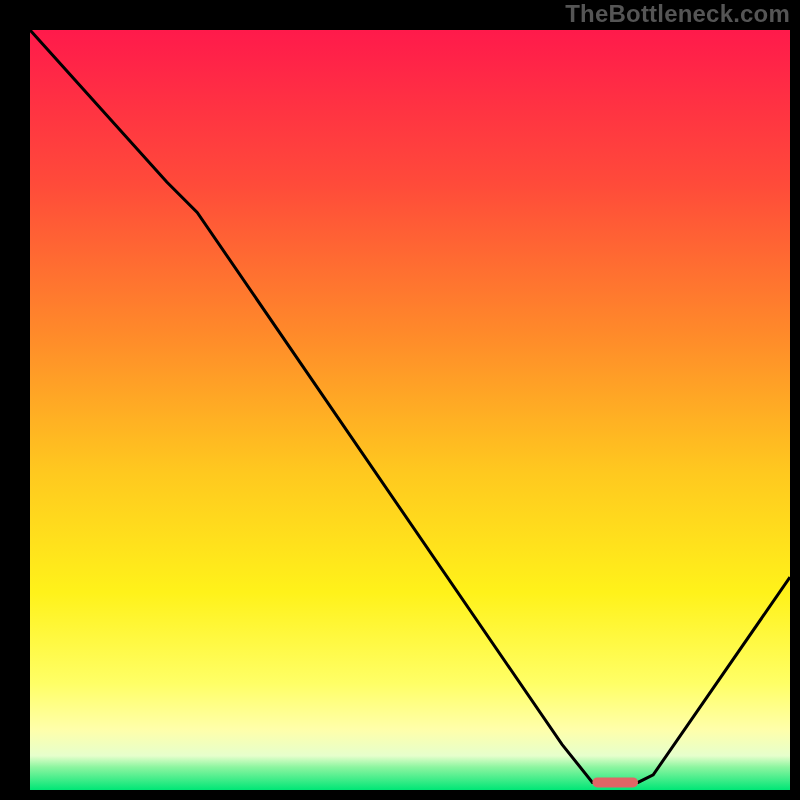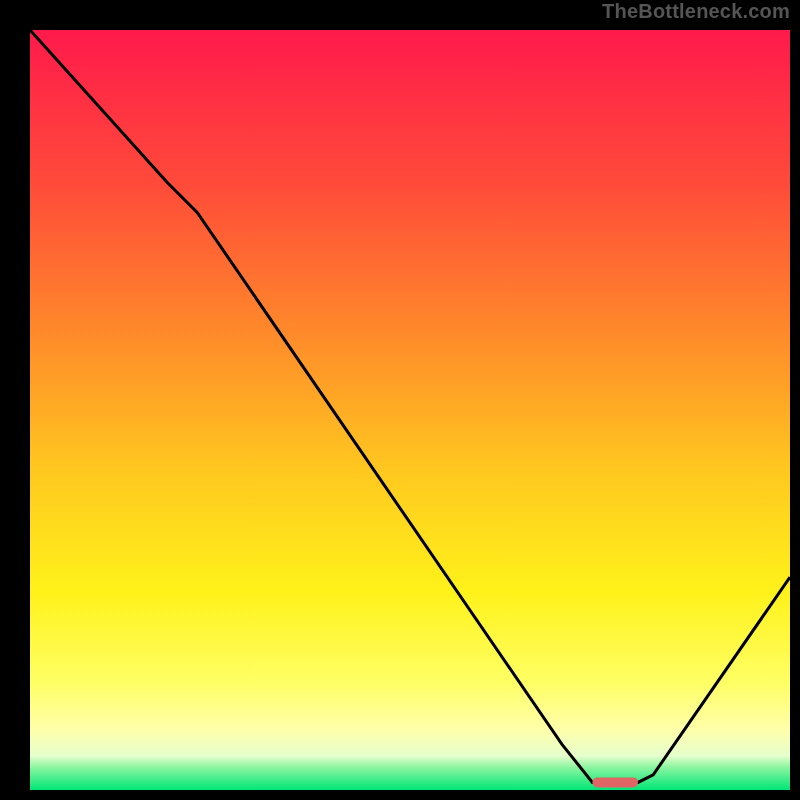--- a/index.html
+++ b/index.html
@@ -15,21 +15,21 @@
     position: relative;
     width: 800px;
     height: 800px;
     background: #000;
   }
   .watermark {
     position: absolute;
     top: 0;
     right: 10px;
     color: #555;
-    font-size: 20px;
+    font-size: 24px;
     font-weight: 600;
     letter-spacing: 0.2px;
     user-select: none;
   }
   .plot-area {
     position: absolute;
     left: 30px;
     top: 30px;
     width: 760px;
     height: 760px;

